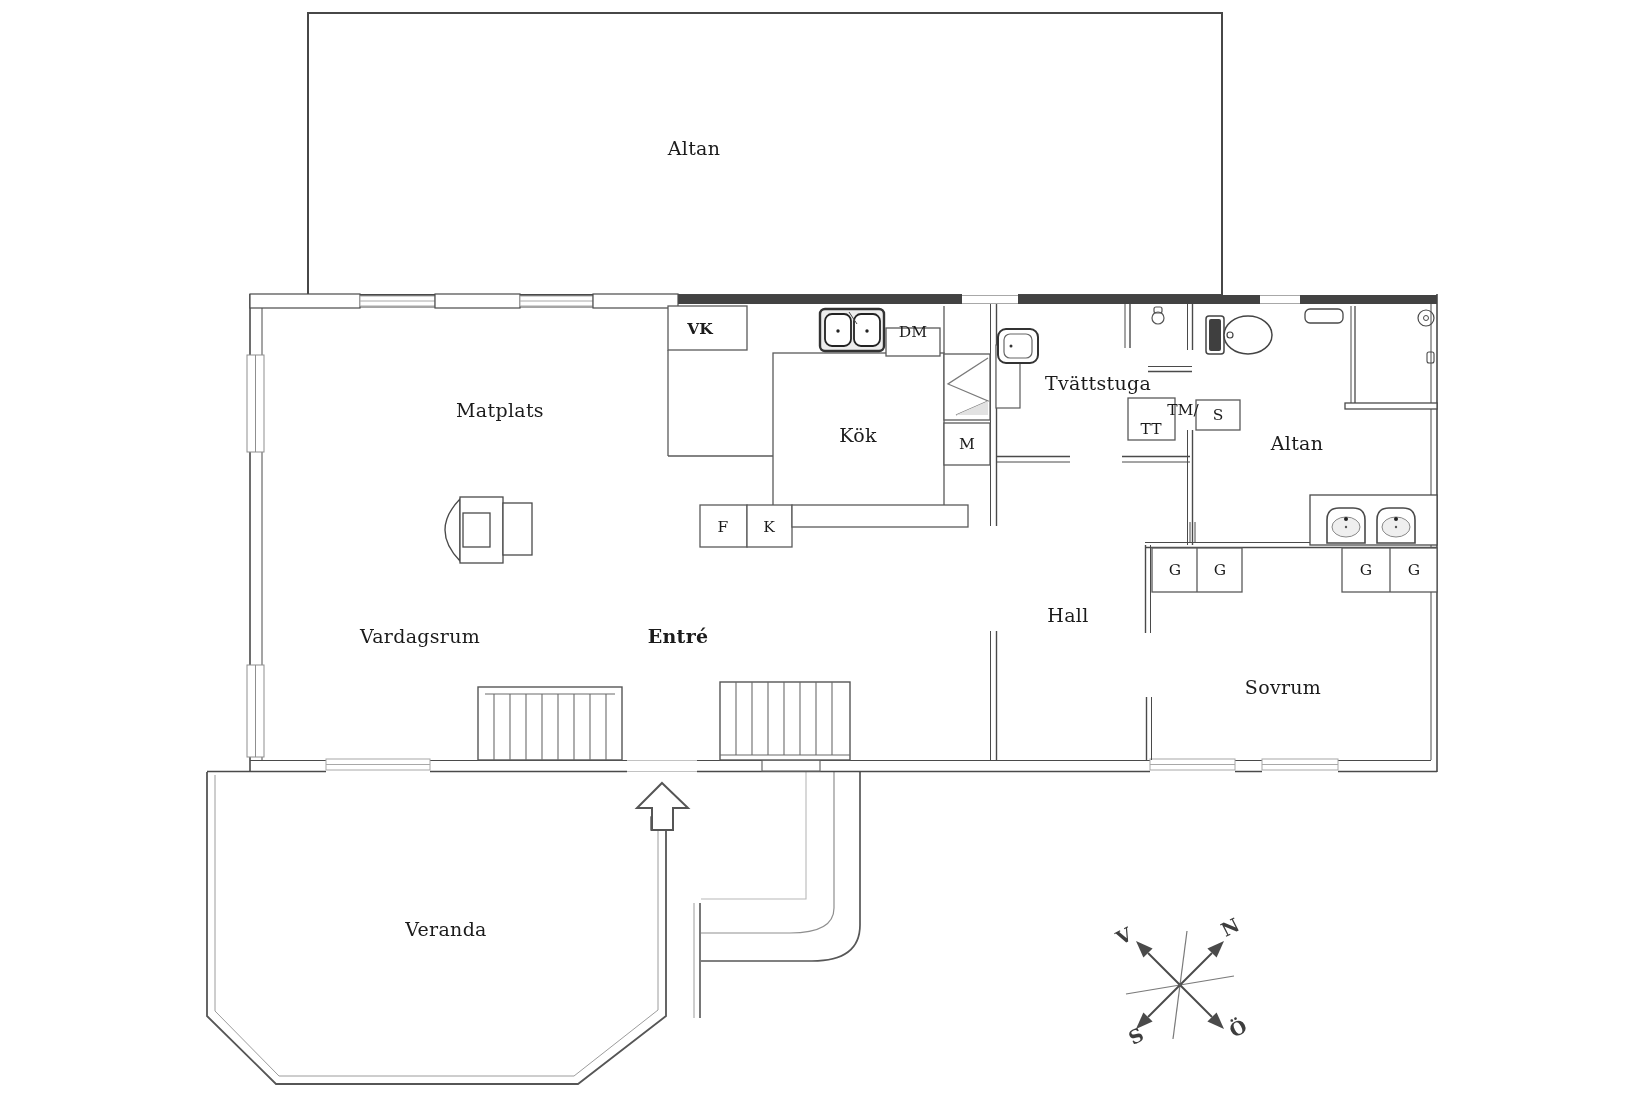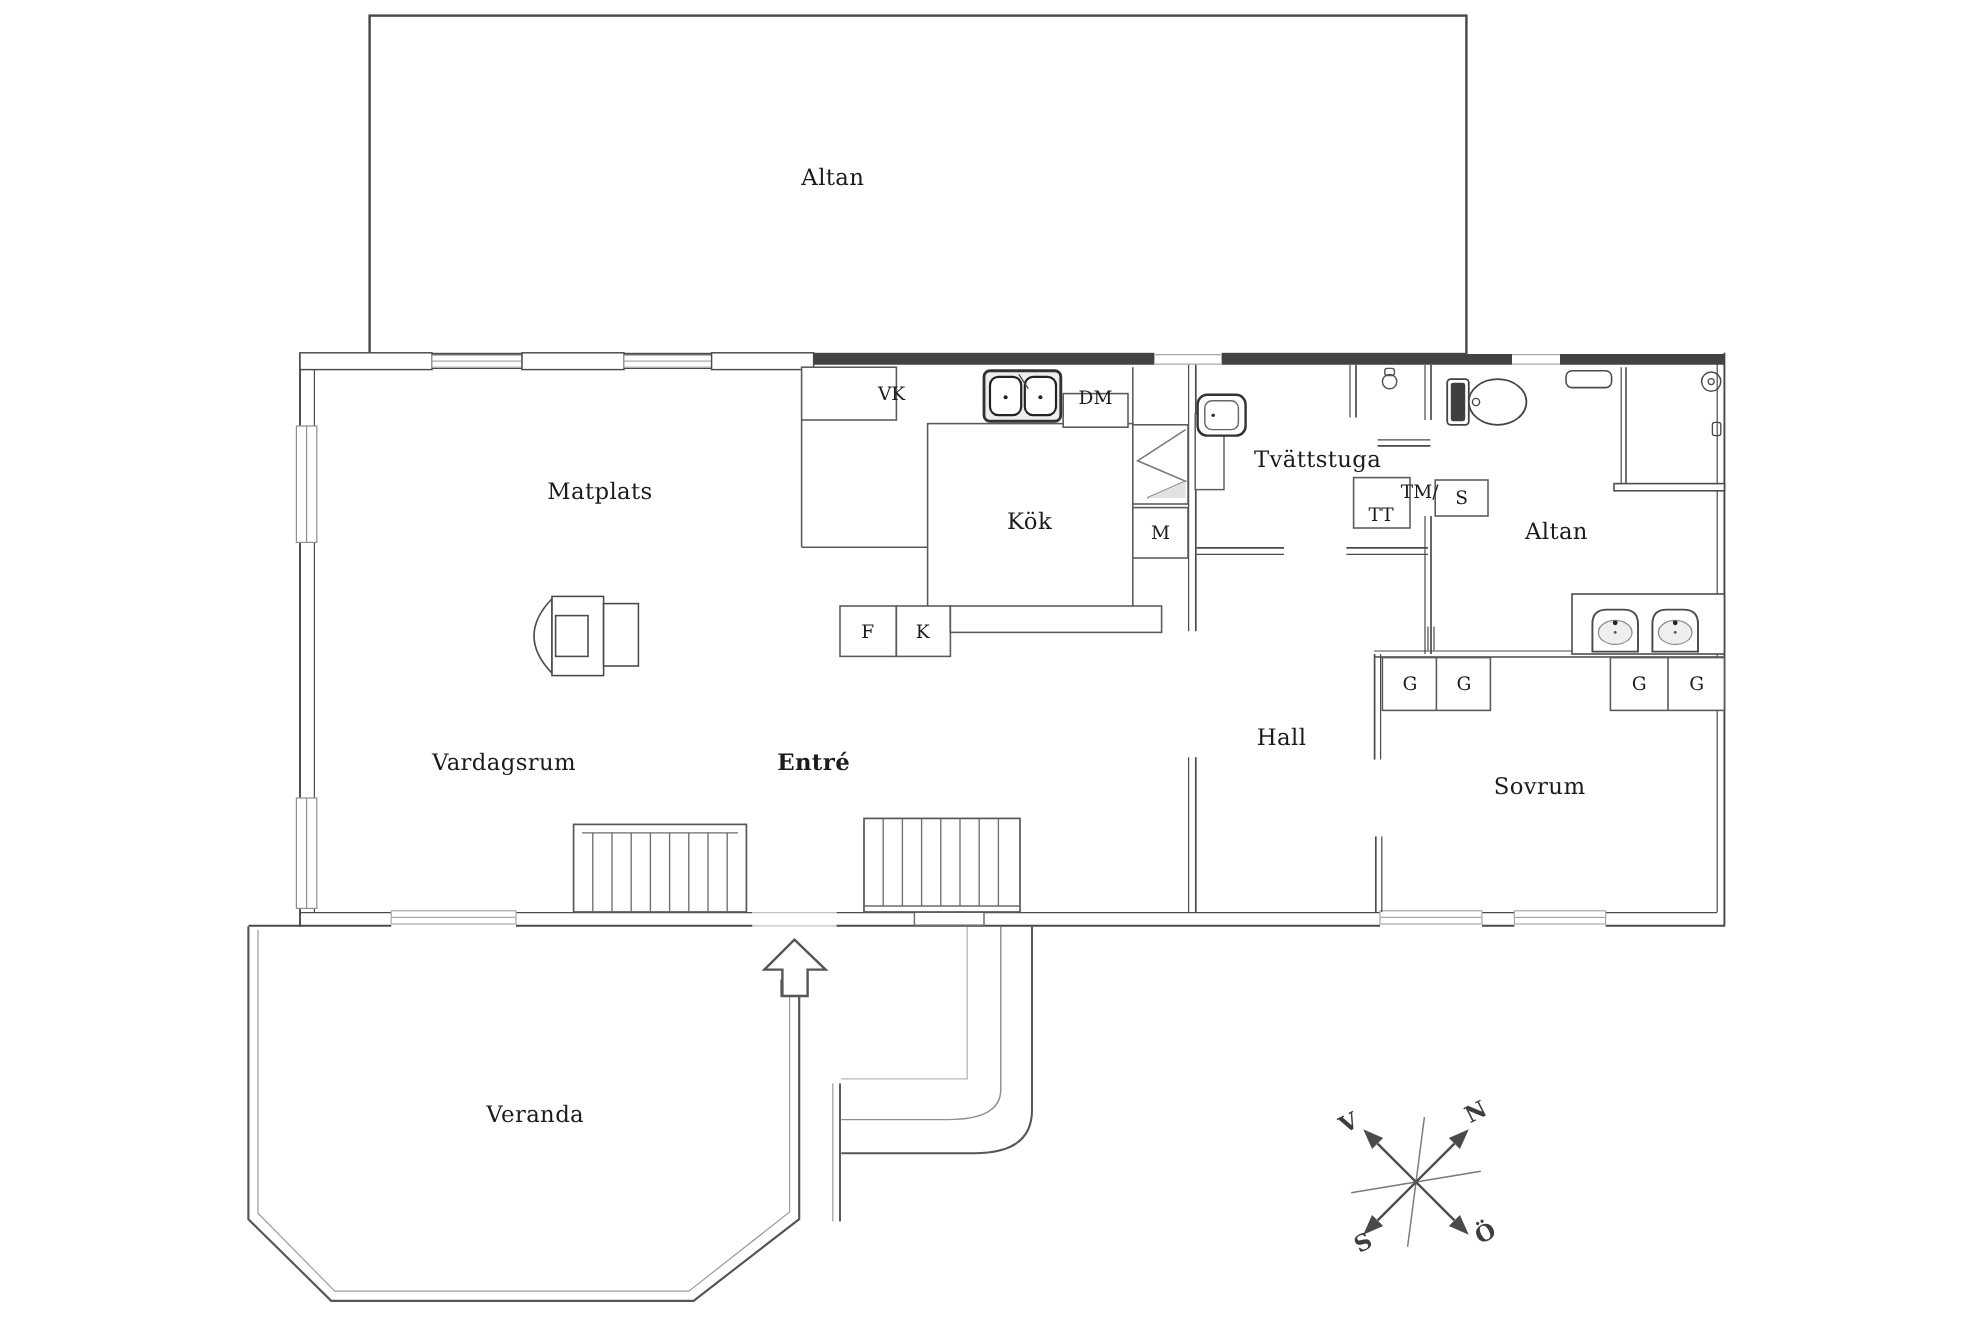--- a/index.html
+++ b/index.html
@@ -259,24 +259,24 @@
 </svg>
 
   <div class="lbl room" style="left:694px;top:148px;">Altan</div>
   <div class="lbl room" style="left:500px;top:410px;">Matplats</div>
   <div class="lbl room" style="left:858px;top:435px;">Kök</div>
   <div class="lbl room" style="left:1098px;top:383px;">Tvättstuga</div>
   <div class="lbl room" style="left:1297px;top:443px;">Altan</div>
   <div class="lbl room" style="left:1068px;top:615px;">Hall</div>
   <div class="lbl room" style="left:388px;top:636px;margin-left:32px;">Vardagsrum</div>
   <div class="lbl room" style="left:678px;top:636px;font-weight:bold;">Entré</div>
-  <div class="lbl room" style="left:1283px;top:656px;">Sovrum</div>
+  <div class="lbl room" style="left:1283px;top:687px;">Sovrum</div>
   <div class="lbl room" style="left:446px;top:929px;">Veranda</div>
 
-  <div class="lbl cell" style="left:743px;top:328px;">VK</div>
+  <div class="lbl cell" style="left:700px;top:328px;font-weight:bold;">VK</div>
   <div class="lbl cell" style="left:913px;top:332px;">DM</div>
   <div class="lbl cell" style="left:967px;top:444px;">M</div>
   <div class="lbl cell" style="left:723px;top:527px;">F</div>
   <div class="lbl cell" style="left:769px;top:527px;">K</div>
   <div class="lbl cell" style="left:1151px;top:410px;margin-left:32px;">TM/</div>
   <div class="lbl cell" style="left:1151px;top:429px;">TT</div>
   <div class="lbl cell" style="left:1218px;top:415px;">S</div>
   <div class="lbl cell" style="left:1175px;top:570px;">G</div>
   <div class="lbl cell" style="left:1220px;top:570px;">G</div>
   <div class="lbl cell" style="left:1366px;top:570px;">G</div>

